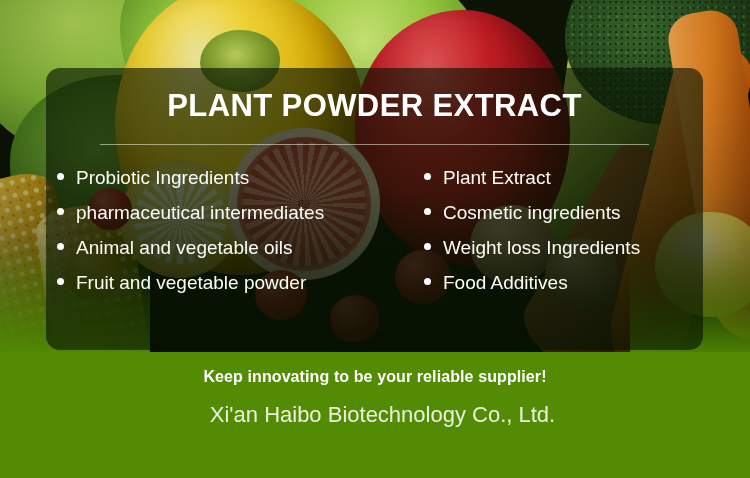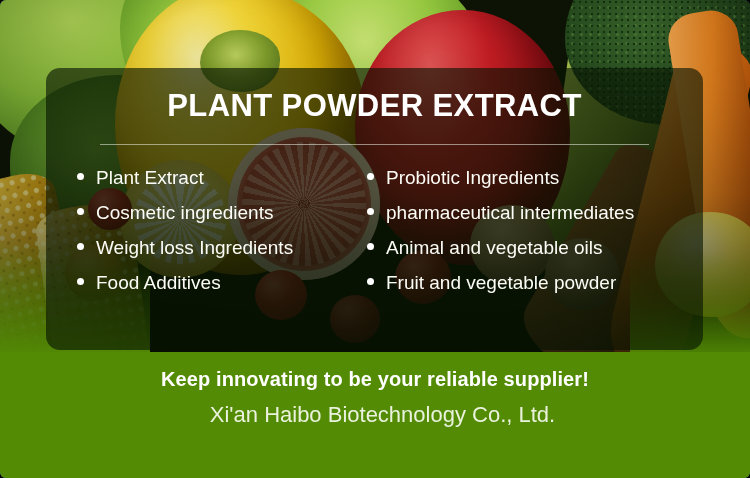--- a/index.html
+++ b/index.html
@@ -8,21 +8,20 @@
     background: #000;
   }
   #banner {
     position: relative;
     width: 750px;
     height: 478px;
     overflow: hidden;
     font-family: "Liberation Sans", sans-serif;
     background: #3b82f6;
     user-select: none;
-    border-radius: 6px;
   }
 
   
   .photo {
     position: absolute;
     left: 0; top: 0;
     width: 750px;
     height: 352px;
     overflow: hidden;
     background: #0d1405;
@@ -251,21 +250,21 @@
     top: 352px;
     width: 750px;
     height: 126px;
     background: #538c04;
   }
   .footer-line-1 {
     position: absolute;
     left: 0; right: 0;
     top: 16px;
     text-align: center;
-    font-size: 20px;
+    font-size: 16px;
     font-weight: bold;
     color: #ffffff;
     letter-spacing: .1px;
   }
   .footer-line-2 {
     position: absolute;
     left: 15px; right: 0;
     top: 50px;
     text-align: center;
     font-size: 22px;
@@ -390,55 +389,55 @@
   </div>
 
   <div class="panel">
 
     <div class="panel-title">PLANT POWDER EXTRACT</div>
 
     <div class="divider"></div>
 
     <div class="cols">
 
+      <div class="col col-right">
+        <div class="item">
+          <span class="bullet"></span>
+          <span class="item-label">Probiotic Ingredients</span>
+        </div>
+        <div class="item">
+          <span class="bullet"></span>
+          <span class="item-label">pharmaceutical intermediates</span>
+        </div>
+        <div class="item">
+          <span class="bullet"></span>
+          <span class="item-label">Animal and vegetable oils</span>
+        </div>
+        <div class="item">
+          <span class="bullet"></span>
+          <span class="item-label">Fruit and vegetable powder</span>
+        </div>
+      </div>
+
       <div class="col col-left">
         <div class="item">
           <span class="bullet"></span>
           <span class="item-label">Plant Extract</span>
         </div>
         <div class="item">
           <span class="bullet"></span>
           <span class="item-label">Cosmetic ingredients</span>
         </div>
         <div class="item">
           <span class="bullet"></span>
           <span class="item-label">Weight loss Ingredients</span>
         </div>
         <div class="item">
           <span class="bullet"></span>
           <span class="item-label">Food Additives</span>
-        </div>
-      </div>
-
-      <div class="col col-right">
-        <div class="item">
-          <span class="bullet"></span>
-          <span class="item-label">Probiotic Ingredients</span>
-        </div>
-        <div class="item">
-          <span class="bullet"></span>
-          <span class="item-label">pharmaceutical intermediates</span>
-        </div>
-        <div class="item">
-          <span class="bullet"></span>
-          <span class="item-label">Animal and vegetable oils</span>
-        </div>
-        <div class="item">
-          <span class="bullet"></span>
-          <span class="item-label">Fruit and vegetable powder</span>
         </div>
       </div>
 
     </div>
   </div>
 
   <div class="footer">
     <div class="footer-line-1">Keep innovating to be your reliable supplier!</div>
     <div class="footer-line-2">Xi'an Haibo Biotechnology Co., Ltd.</div>
   </div>

